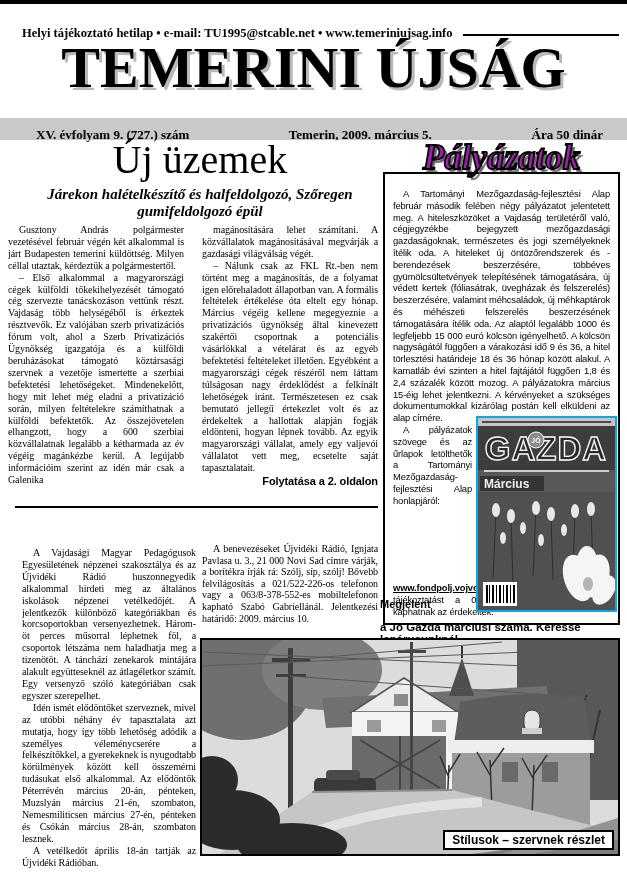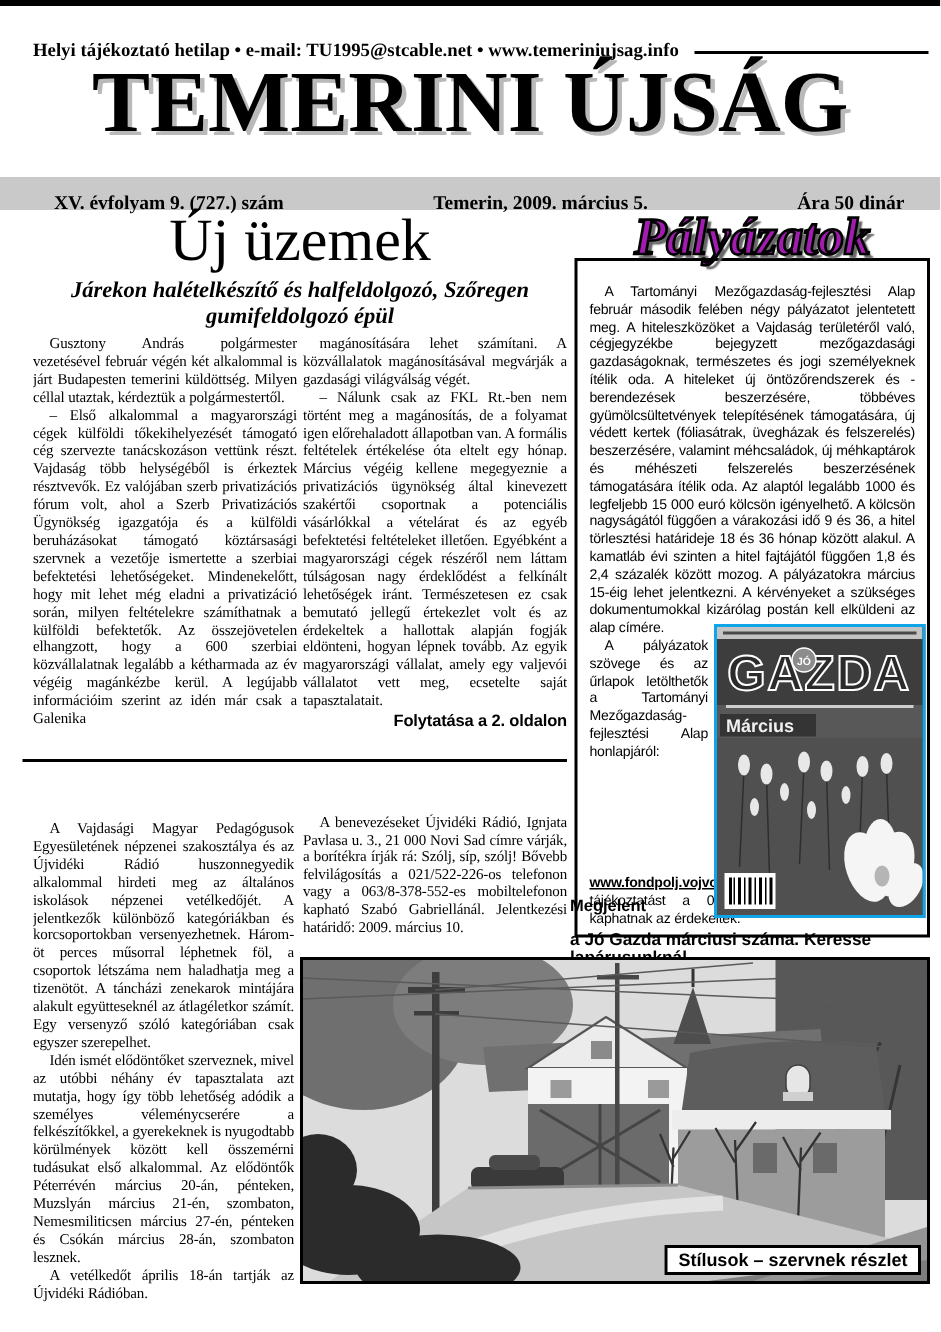--- a/index.html
+++ b/index.html
@@ -21,21 +21,21 @@
              font-weight:bold; font-size:13px; padding:12px 24px 0 36px; box-sizing:border-box; }
 
   .a1-title { position:absolute; top:136px; left:22px; width:356px; text-align:center;
               font-size:40px; font-weight:normal; }
   .a1-sub   { position:absolute; top:186px; left:22px; width:356px; text-align:center;
               font-size:15px; font-style:italic; font-weight:bold; line-height:1.12; }
 
   .col { position:absolute; text-align:justify; }
   .col p { margin:0; text-indent:11px; }
   .serif-col { font-size:10px; line-height:11.9px; letter-spacing:-0.1px; }
-  #a1c1 { top:224px; left:22px;  width:176px; height:279px; overflow:hidden; }
+  #a1c1 { top:224px; left:8px;  width:176px; height:279px; overflow:hidden; }
   #a1c2 { top:224px; left:202px; width:176px; height:279px; overflow:hidden; }
   .cont-line { font-family:"Liberation Sans", sans-serif; font-weight:bold; font-size:11px;
                text-align:right; text-indent:0 !important; margin-top:2px !important; }
 
   .divider { position:absolute; top:506px; left:15px; width:363px; border-top:2px solid #000; }
 
   .fancy { font-family:Liberation Serif, serif; font-weight:800; font-style:italic;
            color:#a21caf; -webkit-text-stroke:1.8px #000; text-shadow:3px 3px 1px #666;
            white-space:nowrap; }
   .a2-title { position:absolute; top:507px; left:22px; width:356px; text-align:center;

